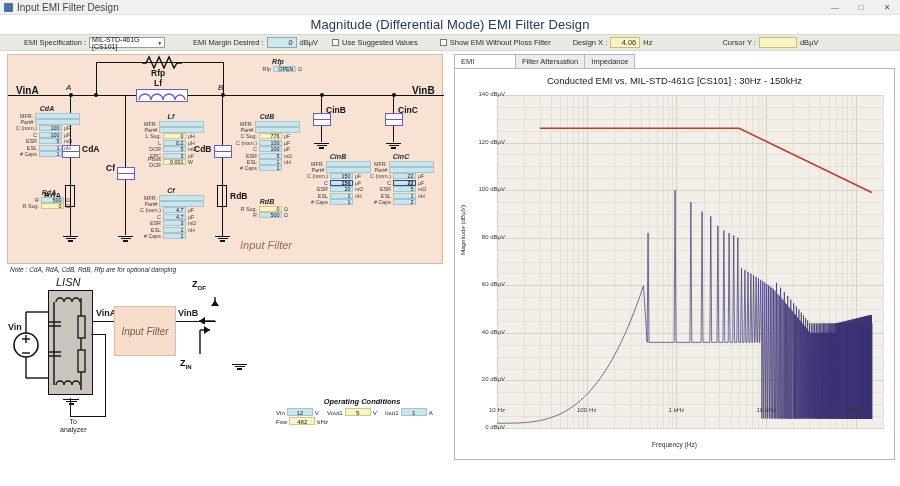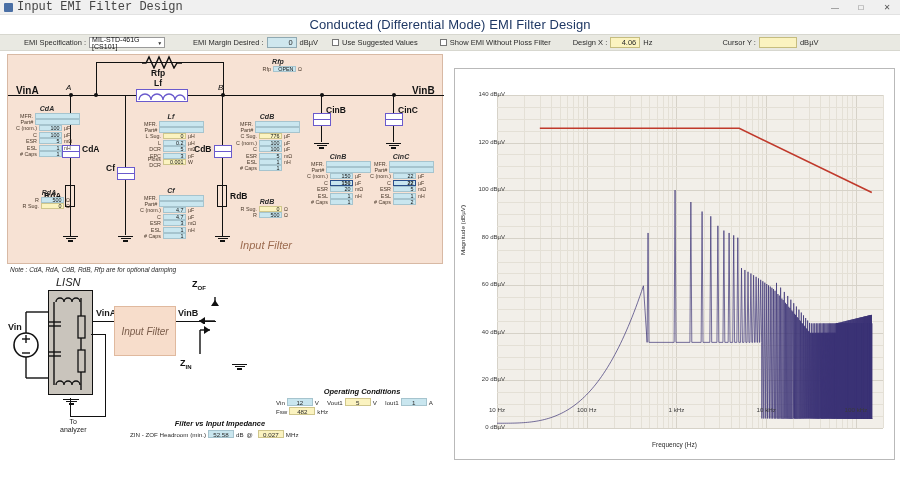--- a/index.html
+++ b/index.html
@@ -12,21 +12,21 @@
   }
   
   #titlebar {
     height: 15px; background: #f0f0f0; border-bottom: 1px solid #e2e2e2;
     display:flex; align-items:center; padding-left:4px; position:relative;
   }
   #titlebar .tb-icon {
     width:9px; height:9px; background:#4a6fa5; margin-right:4px; border-radius:1px;
     position:relative;
   }
-  #titlebar .tb-text { font-size:12px; color:#444;font-family:Liberation Mono, monospace; }
+  #titlebar .tb-text { font-size:10px; color:#444; }
   #winbtns { position:absolute; right:0; top:0; height:15px; display:flex; }
   #winbtns div {
     width:26px; height:15px; display:flex; align-items:center; justify-content:center;
     font-size:8px; color:#555;
   }
   
   #apphead {
     height:19px; background:#ffffff; display:flex; align-items:center; justify-content:center;
   }
   #apphead .h-title { font-size:13px; color:#1f3864; letter-spacing:0.1px; }
@@ -154,21 +154,21 @@
   <div class="tb-icon"></div>
   <div class="tb-text">Input EMI Filter Design</div>
   <div id="winbtns">
     <div>—</div>
     <div>□</div>
     <div>✕</div>
   </div>
 </div>
 
 <div id="apphead">
-  <div class="h-title">Conducted (Differential Mode) EMI Filter Design</div>
+  <div class="h-title">Magnitude (Differential Mode) EMI Filter Design</div>
 </div>
 
 <div id="toolbar">
   <span class="lbl">EMI Specification :</span>
   <div class="combo">
     <span>MIL-STD-461G [CS101]</span>
     <span class="arr">▼</span>
   </div>
   <span class="lbl" style="margin-left:28px">EMI Margin Desired :</span>
   <div class="numbox">0</div>
@@ -648,56 +648,51 @@
       <div class="wire wh" style="left:83px; top:58px; width:15px;"></div>
       <div class="wire wh" style="left:62px; top:140px; width:36px;"></div>
       <div class="wire wv" style="left:62px; top:122px; height:19px;"></div>
       <div style="position:absolute; left:52px; top:142px; font-size:7px; line-height:8px; text-align:center;">
         <div>To</div>
           <div>analyzer</div>
       </div>
     </div>
 
 
-    <div class="resblk" style="left:276px; top:336px; width:172px;">
+    <div class="resblk" style="left:276px; top:346px; width:172px;">
       <div class="rt">Operating Conditions</div>
       <div class="resrow" style="margin-top:1px">
         <span>Vin</span>
         <span class="rv blue">12</span>
         <span>V</span>
         <span style="margin-left:8px">Vout1</span>
         <span class="rv">5</span>
         <span>V</span>
         <span style="margin-left:8px">Iout1</span>
         <span class="rv blue">1</span>
         <span>A</span>
       </div>
       <div class="resrow" style="margin-top:1px">
         <span>Fsw</span>
         <span class="rv">482</span>
         <span>kHz</span>
       </div>
     </div>
 
-    <div class="resblk" style="left:130px; top:368px; width:180px;">
-      <div class="rt">Filter vs Input Impedance</div>
-      <div class="resrow">
-        <span>ZIN - ZOF Headroom (min.)</span>
-        <span class="rv blue">52.58</span>
-        <span>dB</span>
-        <span style="margin:0 3px">@</span>
-        <span class="rv">0.027</span>
-        <span>MHz</span>
-      </div>
-    </div>
   </div>
 
   <div id="right">
+    <div id="tabs">
+        <div class="tab active">EMI</div>
+        <div class="tab">Filter Attenuation</div>
+        <div class="tab">Impedance</div>
+      </div>
 
     <div id="chartwrap">
+      <div id="charttitle">Conducted EMI vs. MIL-STD-461G [CS101] : 30Hz - 150kHz</div>
       <div id="ylabel">Magnitude (dBµV)</div>
       <div id="xlabel">Frequency (Hz)</div>
       <div id="plot">
         <div id="plotgrid">
             <div class="gl v" style="left: 0px;"></div>
             <div class="gl v minor" style="left: 27.0162px;"></div>
             <div class="gl v minor" style="left: 42.8197px;"></div>
             <div class="gl v minor" style="left: 54.0324px;"></div>
             <div class="gl v minor" style="left: 62.7297px;"></div>
             <div class="gl v minor" style="left: 69.8359px;"></div>

